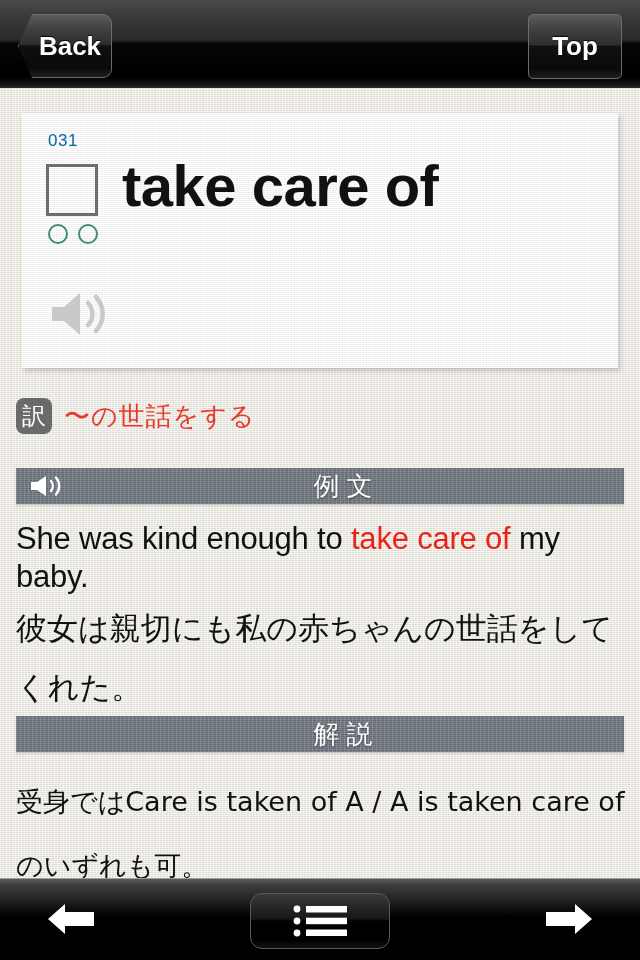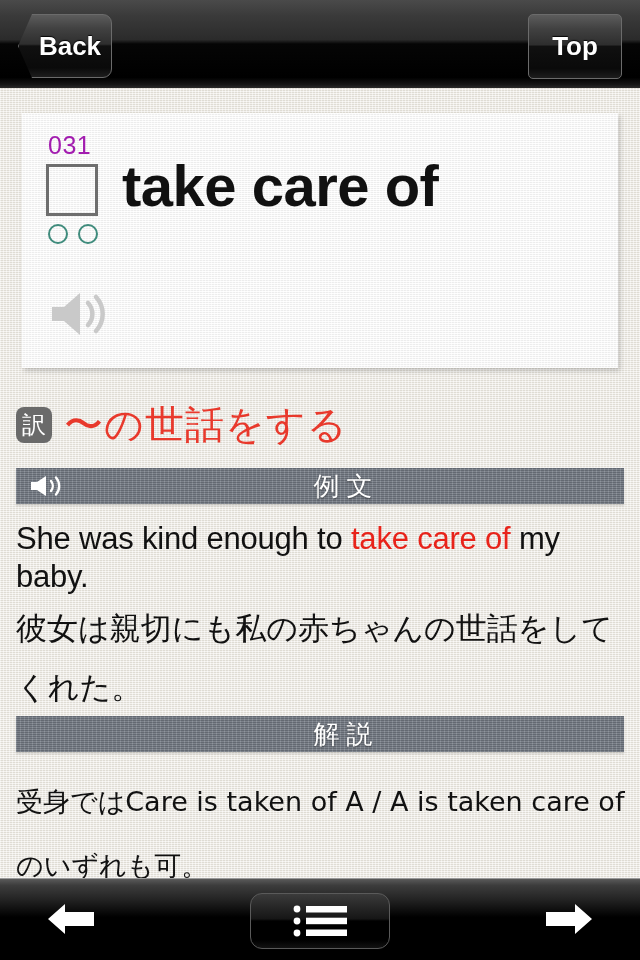--- a/index.html
+++ b/index.html
@@ -108,22 +108,22 @@
     background-image:
       repeating-linear-gradient(0deg, rgba(255,255,255,.8) 0 1px, rgba(0,0,0,.028) 1px 2px),
       repeating-linear-gradient(90deg, rgba(255,255,255,.7) 0 1px, rgba(0,0,0,.03) 1px 3px);
     box-shadow: 2px 3px 5px rgba(0,0,0,.18);
   }
 
   .card-number {
     position: absolute;
     left: 48px;
     top: 131px;
-    font-size: 25px;
-    color: #a21caf;
+    font-size: 17px;
+    color: #0369a1;
     letter-spacing: .5px;
   }
 
   .card-checkbox {
     position: absolute;
     left: 46px;
     top: 164px;
     width: 52px;
     height: 52px;
     border: 3px solid #6e6e6e;
@@ -178,21 +178,21 @@
     border-radius: 8px;
     background: #6a6a6a;
     color: #ffffff;
     font-size: 24px;
     line-height: 36px;
     text-align: center;
     font-family: "DejaVu Sans", sans-serif;
     flex: none;
   }
   .translation-text {
-    font-size: 39px;
+    font-size: 26px;
     color: #e8392c;
     font-family: "DejaVu Sans", sans-serif;
     letter-spacing: 1px;
   }
 
   
   .section-bar {
     position: absolute;
     left: 16px;
     width: 608px;

